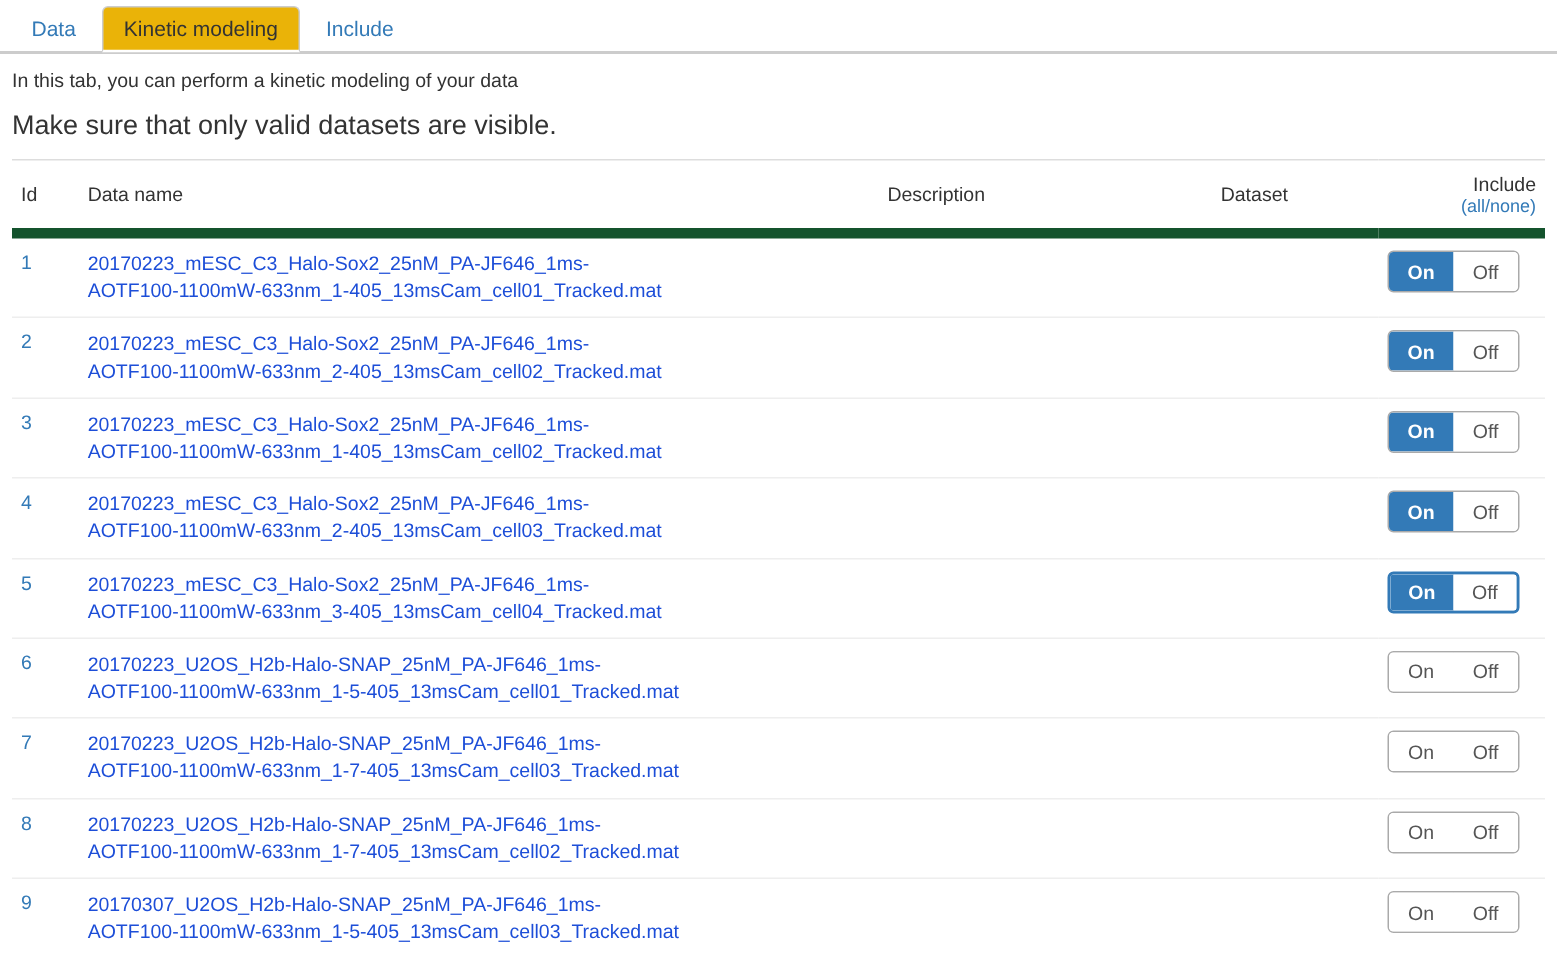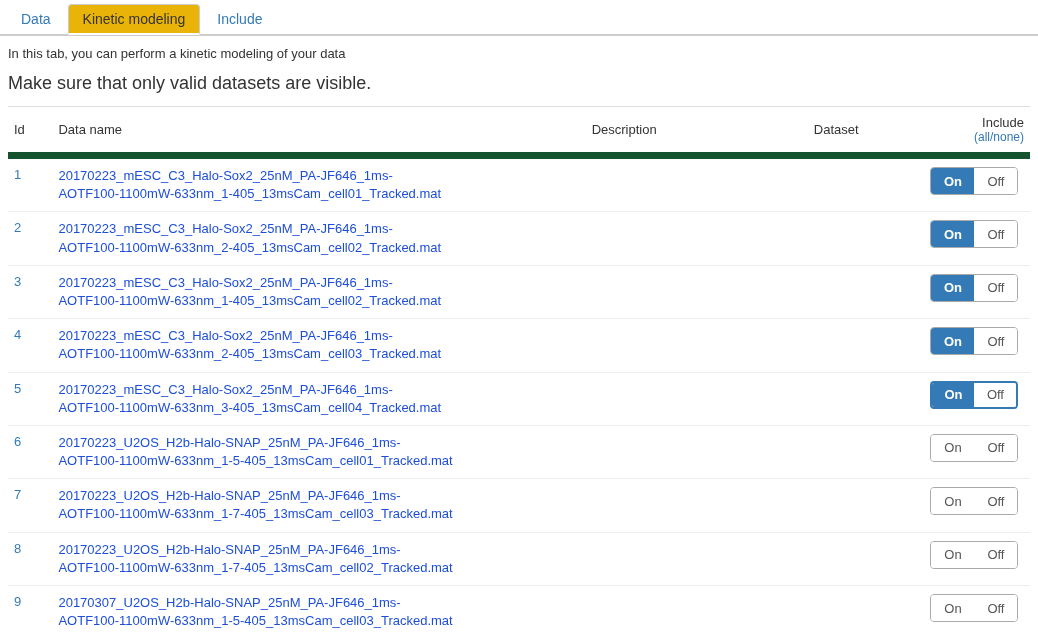--- a/index.html
+++ b/index.html
@@ -106,21 +106,21 @@
     .td-desc {
       width: 200px;
       color: #333;
     }
     .td-status {
       width: 100px;
       color: #333;
     }
     .td-include {
       width: 100px;
-      text-align: center;
+      text-align: left;
     }
     
     .btn-on {
       display: inline-flex;
       width: 88px;
       height: 28px;
       border: 1px solid #aaa;
       border-radius: 4px;
       overflow: hidden;
       cursor: pointer;

